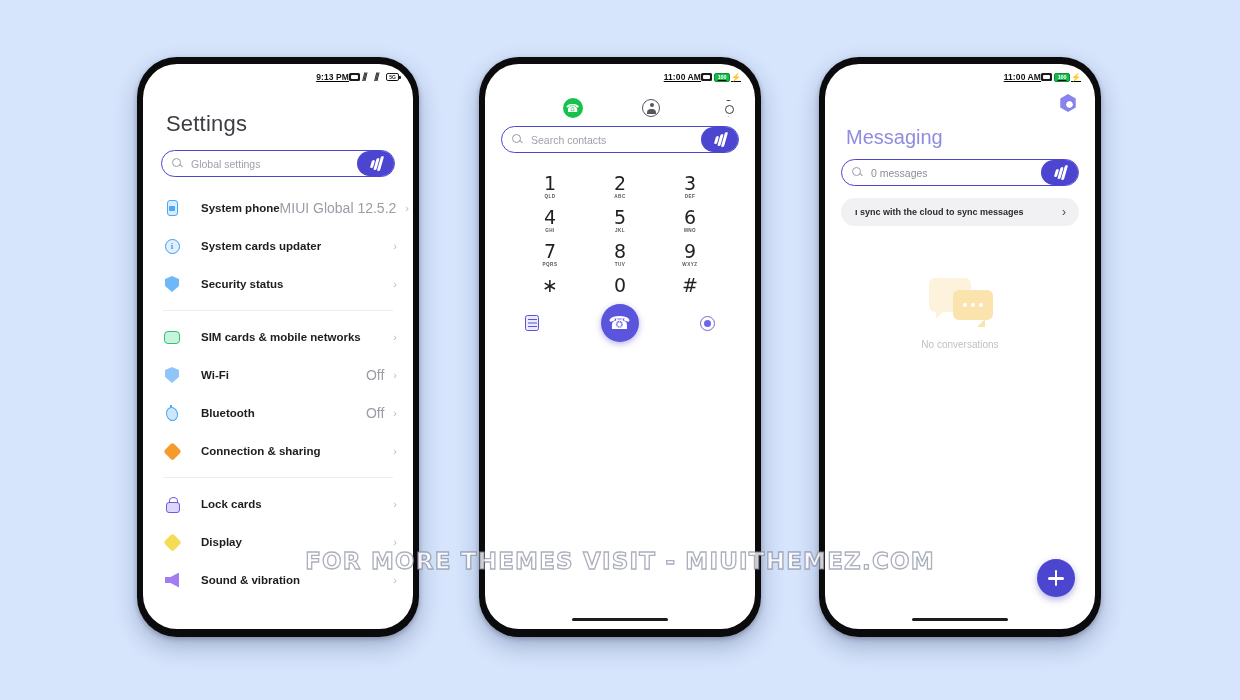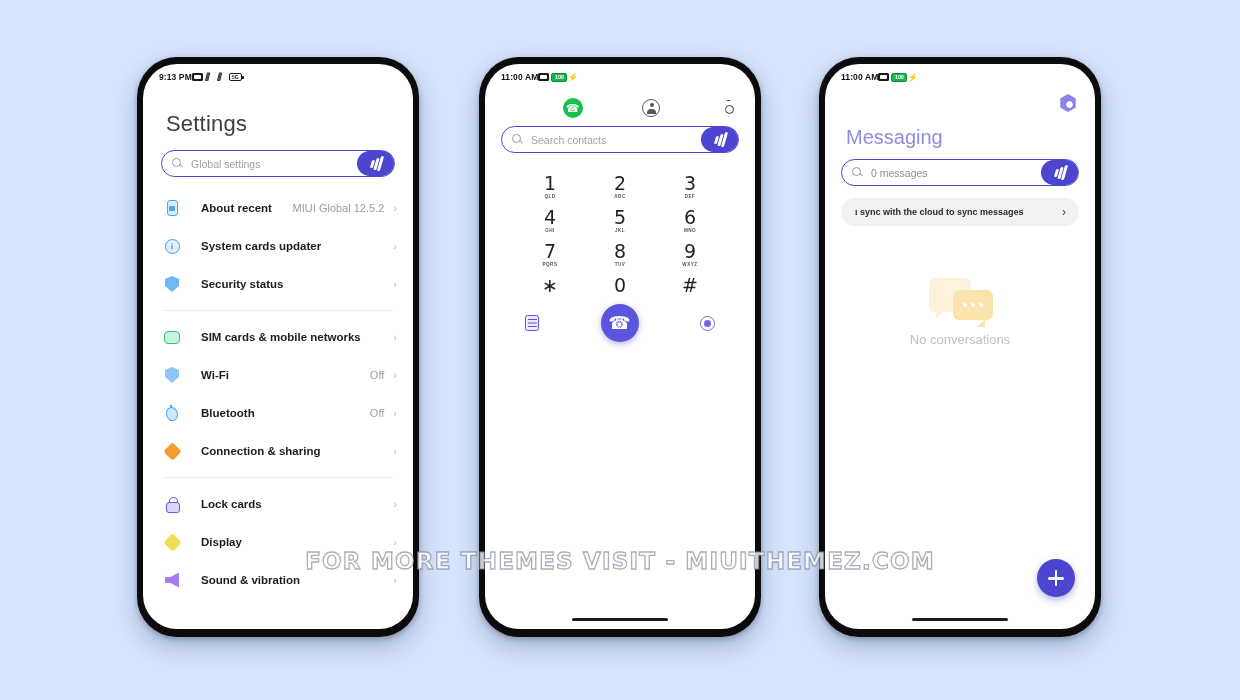--- a/index.html
+++ b/index.html
@@ -29,21 +29,21 @@
     position: relative; width: 100%; height: 100%;
     background: #fff; border-radius: 34px; overflow: hidden;
   }
   #phone-settings  { left: 137px; top: 57px; }
   #phone-dialer    { left: 479px; top: 57px; }
   #phone-messaging { left: 819px; top: 57px; }
 
   
   .statusbar {
     height: 22px; display: flex; align-items: center;
-    justify-content: flex-start; padding: 4px 14px 0 16px;
+    justify-content: flex-end; padding: 4px 14px 0 16px; text-decoration: underline;
   }
   .status-time { font-size: 8.5px; font-weight: 700; color: #111; letter-spacing: .1px; }
   .status-right { display: flex; align-items: center; gap: 2px; }
   .ic-box {
     width: 11px; height: 8px; background: #1b1b1b; border-radius: 1.5px;
     position: relative;
   }
   .ic-box::after{ content:""; position:absolute; inset:2px; background:#fff; border-radius:1px;}
   .ic-sig {
     width: 10px; height: 9px; color: #1b1b1b; font-size: 9px; line-height: 9px;
@@ -100,21 +100,21 @@
 
   
   .set-title { font-size: 22px; color: #3d3d44; font-weight: 400; margin: 25px 0 0 23px; letter-spacing: .2px;}
   .set-search { margin: 13px 18px 0 18px; }
   .set-list { margin-top: 12px; }
   .set-row {
     display: flex; align-items: center; height: 38px; padding: 0 16px 0 20px;
   }
   .set-ico { width: 18px; height: 18px; flex: none; display:flex; align-items:center; justify-content:center;}
   .set-label { font-size: 11.5px; font-weight: 700; color: #1d1d21; margin-left: 20px; flex: 1; white-space: nowrap;}
-  .set-value { font-size: 11px; color: #9c9ca6; margin-right: 9px; white-space: nowrap;}
+  .set-value { font-size: 14px; color: #9c9ca6; margin-right: 9px; white-space: nowrap;}
   .chev { color: #b9b9c2; font-size: 11px; font-weight: 300; line-height: 1;}
   .set-div { height: 1px; background: #ececf1; margin: 7px 20px; }
 
   
   .ico-phone-blue { width:11px;height:16px;border:1.6px solid #4aa8f5;border-radius:3px;background:#d8ecfd;position:relative;}
   .ico-phone-blue::after{content:"";position:absolute;left:1.2px;right:1.2px;top:5px;height:5px;background:#4aa8f5;border-radius:1px;}
   .ico-circle-i { width:15px;height:15px;border:1.6px solid #3f9bf0;border-radius:50%;background:#e2f0fd;color:#3f9bf0;font-size:9px;font-weight:700;text-align:center;line-height:12px;font-family:"Liberation Serif",serif;}
   .ico-shield { width:14px;height:16px;background:#6fb8f7;clip-path:polygon(50% 0,100% 18%,100% 62%,50% 100%,0 62%,0 18%);}
   .ico-shield.blue2 { background:#8fc5f9; }
   .ico-sim { width:16px;height:13px;border:1.8px solid #32c275;border-radius:4px;background:#c8f3dd;}
@@ -187,21 +187,21 @@
   .sync-text { font-size:9px; color:#2a2a30; font-weight:700; flex:1; white-space:nowrap; overflow:hidden;}
   .sync-chev { font-size:12px; color:#4a4a55; font-weight:300; }
 
   .msg-empty { text-align:center; margin-top:52px; }
   .bub-wrap { position:relative; width:66px; height:52px; margin:0 auto;}
   .bub-a { position:absolute; left:2px; top:0; width:42px; height:34px; background:#fdf3dd; border-radius:6px;}
   .bub-a::after{content:"";position:absolute;left:7px;bottom:-7px;border-width:8px 8px 0 0;border-style:solid;border-color:#fdf3dd transparent transparent transparent;}
   .bub-b { position:absolute; right:0; top:12px; width:40px; height:30px; background:#fbe3ae; border-radius:6px; display:flex;align-items:center;justify-content:center;gap:3.5px;}
   .bub-b::after{content:"";position:absolute;right:8px;bottom:-7px;border-width:0 8px 8px 0;border-style:solid;border-color:transparent #fbe3ae transparent transparent;transform:scaleY(-1);}
   .bub-b i { width:4.5px;height:4.5px;border-radius:50%;background:#fff;display:block;}
-  .msg-empty-text { font-size:13px; color:#c0c0c6; margin-top:2px;}
+  .msg-empty-text { font-size:10px; color:#c0c0c6; margin-top:9px;}
   .msg-fab { position:absolute; right:20px; bottom:32px; width:38px;height:38px;border-radius:50%;background:#4b45cf;box-shadow:0 3px 7px rgba(60,52,190,.38);}
   .msg-fab::before{content:"";position:absolute;left:11px;top:18px;width:16px;height:2.6px;background:#fff;border-radius:2px;}
   .msg-fab::after{content:"";position:absolute;left:17.7px;top:11px;width:2.6px;height:16px;background:#fff;border-radius:2px;}
 
   
   .watermark {
     position:absolute; left:0; right:0; top:548px; text-align:center;
     font-size: 23px; font-weight: 700; letter-spacing: 1.2px;
     font-family: "DejaVu Sans", sans-serif;
     color: rgba(255,255,255,.80);
@@ -240,21 +240,21 @@
             </span>
         </div>
       </div>
 
       <div class="set-list">
 
         <div class="set-row">
           <span class="set-ico">
               <span class="ico-phone-blue"></span>
             </span>
-          <span class="set-label">About recent</span>
+          <span class="set-label">System phone</span>
           <span class="set-value">MIUI Global 12.5.2</span>
           <span class="chev">›</span>
         </div>
         <div class="set-row">
           <span class="set-ico">
               <span class="ico-circle-i">i</span>
             </span>
           <span class="set-label">System cards updater</span>
           <span class="set-value"></span>
           <span class="chev">›</span>

